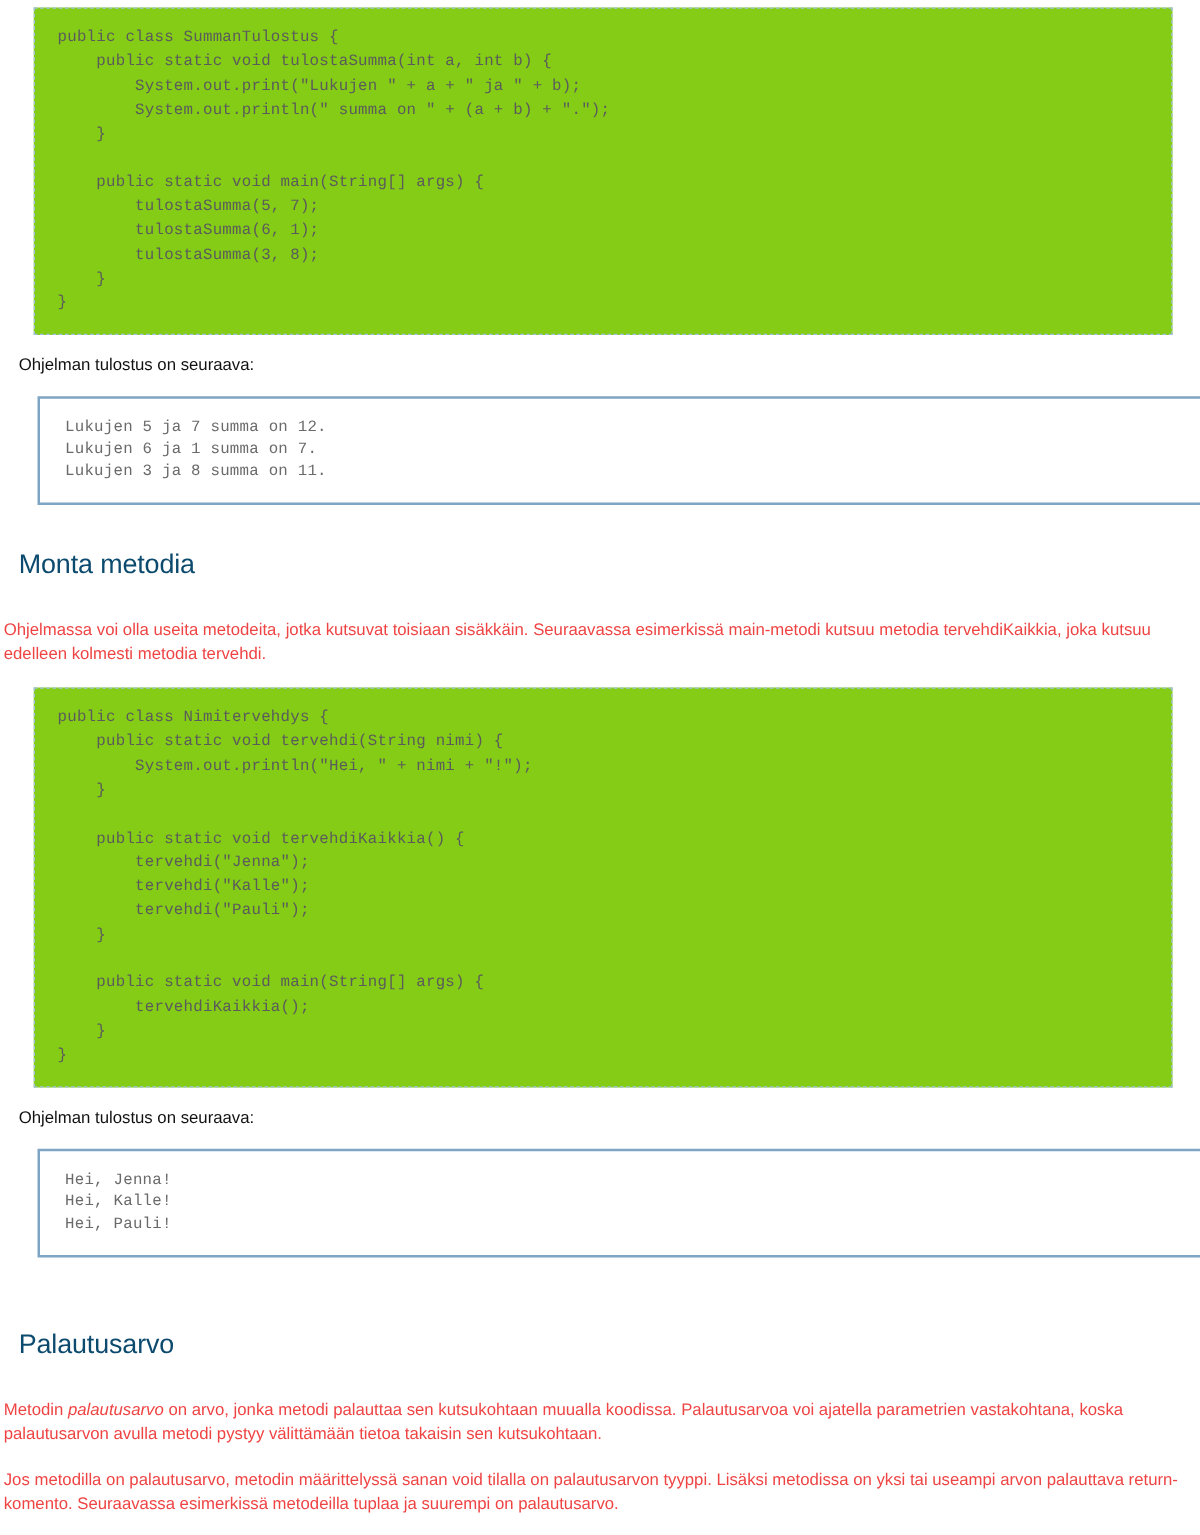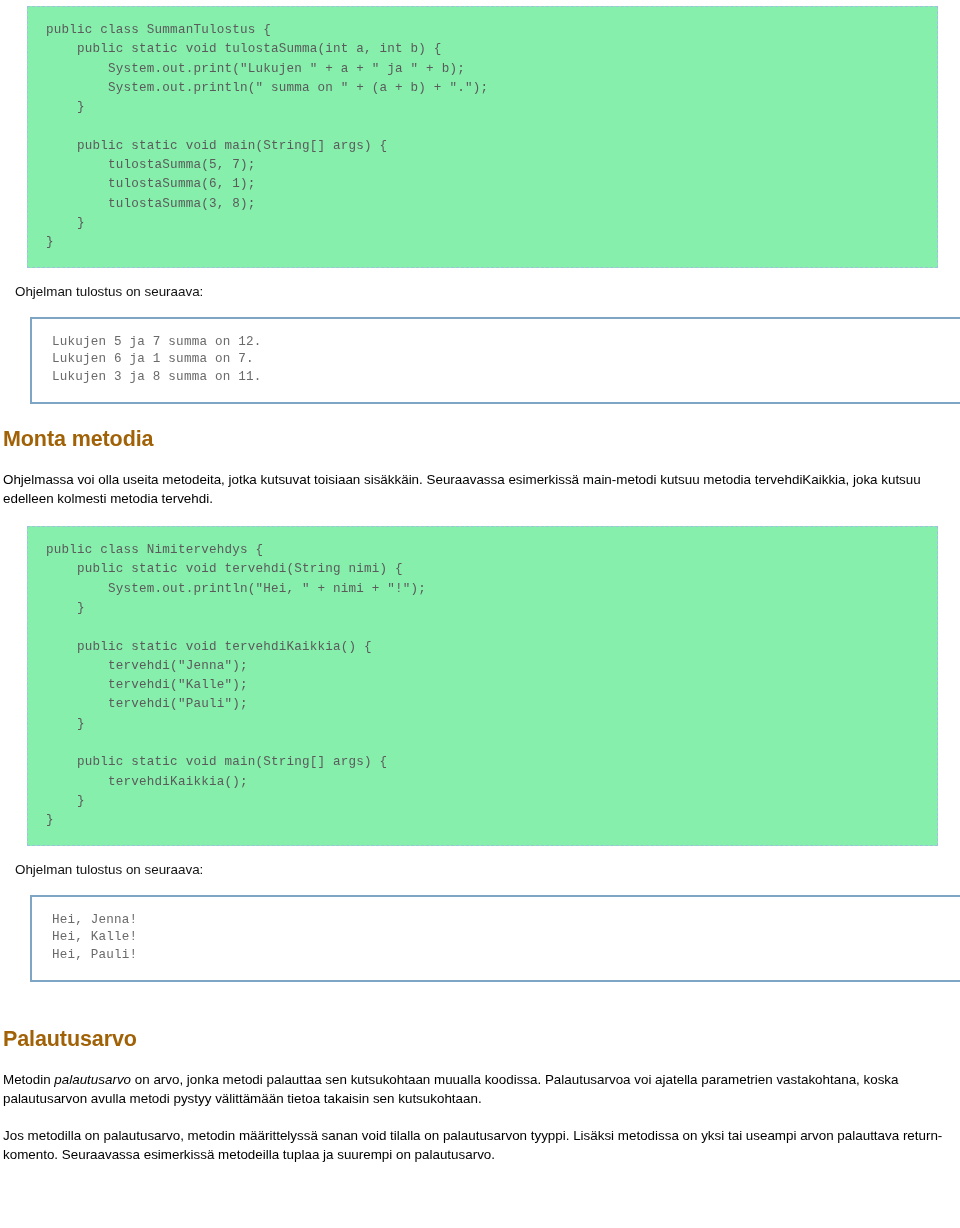--- a/index.html
+++ b/index.html
@@ -19,21 +19,21 @@
     width: 960px;
     padding: 0;
     position: relative;
   }
 
   
   .code-block {
     margin: 0 0 0 27px;
     width: 911px;
     border: 1px dashed #9fc0de;
-    background: #86efac;
+    background: #84cc16;
     padding: 14px 16px 14px 18px;
     font-family: "Liberation Mono", "DejaVu Sans Mono", monospace;
     font-size: 12.6px;
     line-height: 19.3px;
     color: #5b5b5b;
     white-space: pre;
     letter-spacing: 0.2px;
   }
   .code-block .ln { display: block; min-height: 19.3px; }
 
@@ -52,39 +52,39 @@
     letter-spacing: 0.2px;
   }
   .output-block .ln { display: block; min-height: 17.5px; }
 
   
   p.body-text {
     margin: 0;
     padding: 0 8px 0 3px;
     font-size: 13.4px;
     line-height: 19px;
-    color: #000000;
+    color: #ef4444;
   }
   p.body-text em { font-style: italic; }
 
   .caption {
     margin: 0;
     padding: 0 0 0 15px;
     font-size: 13.4px;
     line-height: 19px;
     color: #111111;
   }
 
   h2.section-title {
-    margin: 0;
+    margin: 12px;
     padding: 0 0 0 3px;
     font-size: 21.5px;
     line-height: 26px;
-    font-weight: bold;
-    color: #a16207;
+    font-weight: normal;
+    color: #0c4a6e;
     letter-spacing: -0.1px;
   }
   .sp-12 { height: 12px; }
   .sp-14 { height: 14px; }
   .sp-16 { height: 16px; }
   .sp-18 { height: 18px; }
   .sp-22 { height: 22px; }
   .sp-26 { height: 26px; }
   .sp-top { height: 6px; }
 </style>

